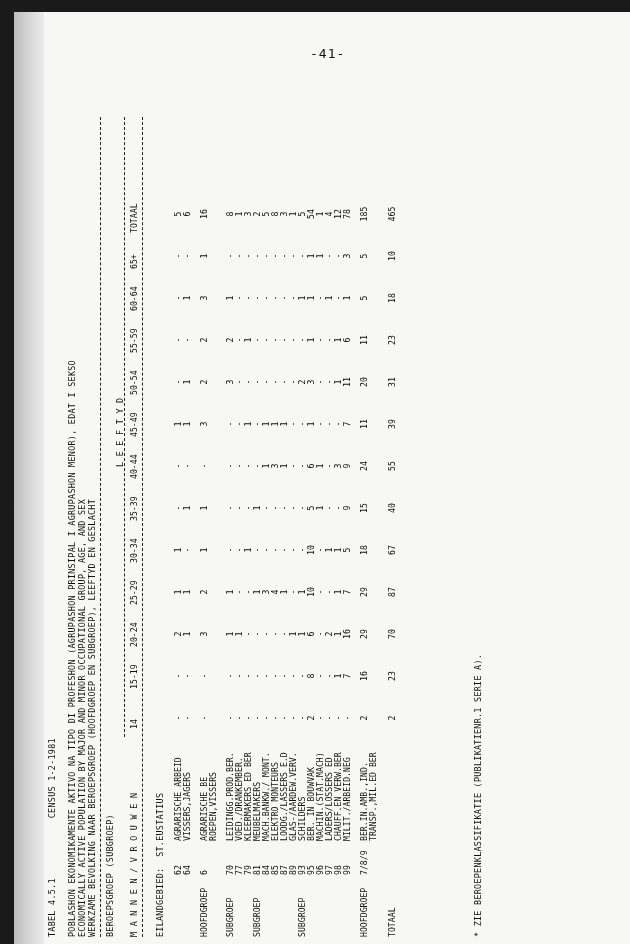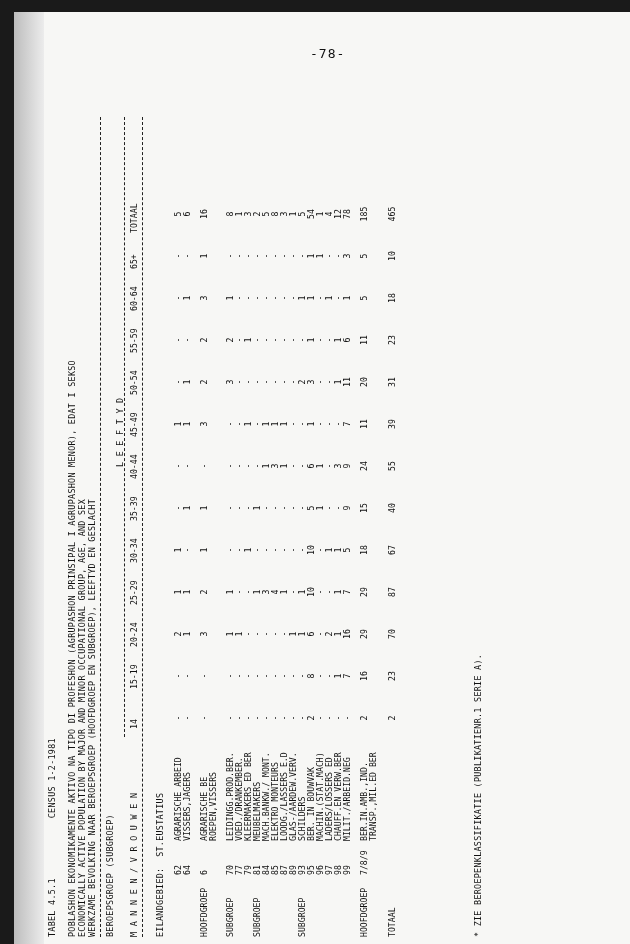--- a/index.html
+++ b/index.html
@@ -14,21 +14,21 @@
   .colh{position:absolute;white-space:pre;font-size:8.2px;}
   .row{position:absolute;left:0;height:8px;white-space:pre;font-size:8.2px;}
   .row span{position:absolute;top:0;}
   .cell{width:30px;text-align:center;}
 </style>
 </head>
 <body>
 
 <div class="page">
   <div class="gutter"></div>
-  <div class="pagenum">-78-</div>
+  <div class="pagenum">-41-</div>
 
   <div class="rot">
     <div class="hdr" style="top:4px"><span>TABEL 4.5.1</span><span style="display:inline-block;width:60px"></span><span>CENSUS 1-2-1981</span></div>
     <div class="hdr" style="top:24px">POBLASHON EKONOMIKAMENTE AKTIVO NA TIPO DI PROFESHON (AGRUPASHON PRINSIPAL I AGRUPASHON MENOR), EDAT I SEKSO</div>
     <div class="hdr" style="top:34px">ECONOMICALLY ACTIVE POPULATION BY MAJOR AND MINOR OCCUPATIONAL GROUP, AGE, AND SEX</div>
     <div class="hdr" style="top:44px">WERKZAME BEVOLKING NAAR BEROEPSGROEP (HOOFDGROEP EN SUBGROEP), LEEFTYD EN GESLACHT</div>
     <div class="dash" style="top:56px;width:820px"></div>
     <div class="hdr" style="top:62px">BEROEPSGROEP (SUBGROEP)</div>
     <div class="hdr" style="top:72px;left:470px">L E E F T Y D</div>
     <div class="dash" style="top:80px;left:200px;width:620px"></div>

